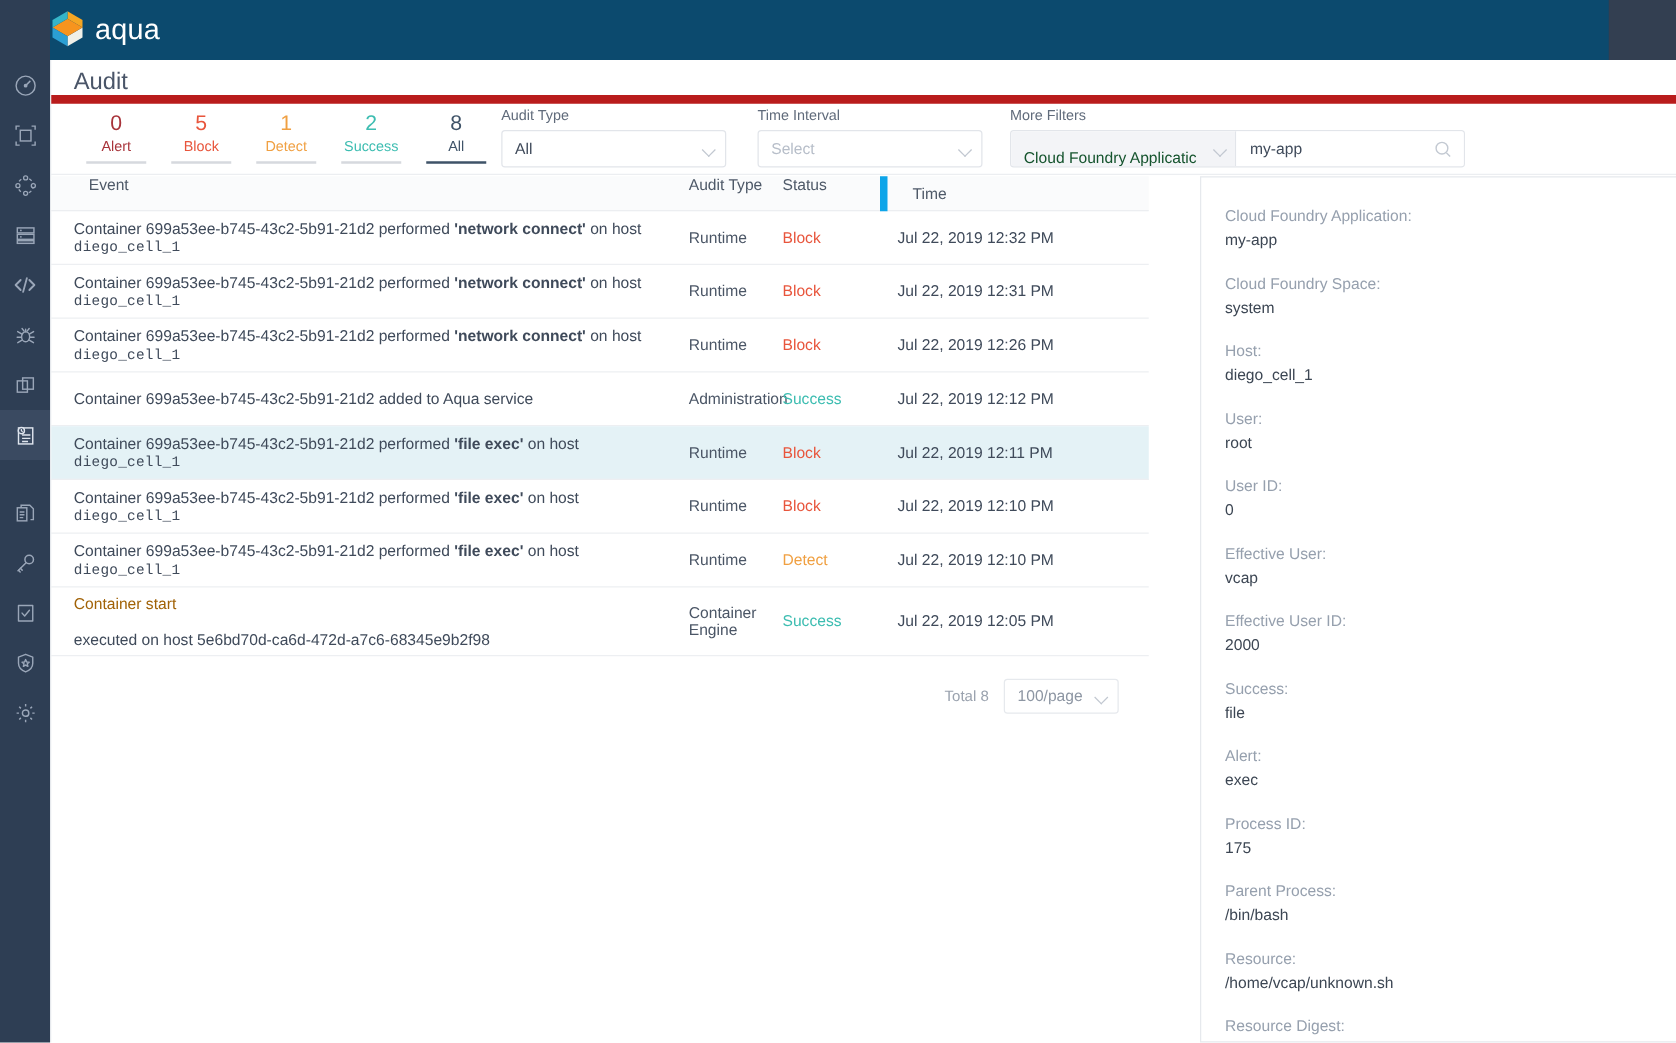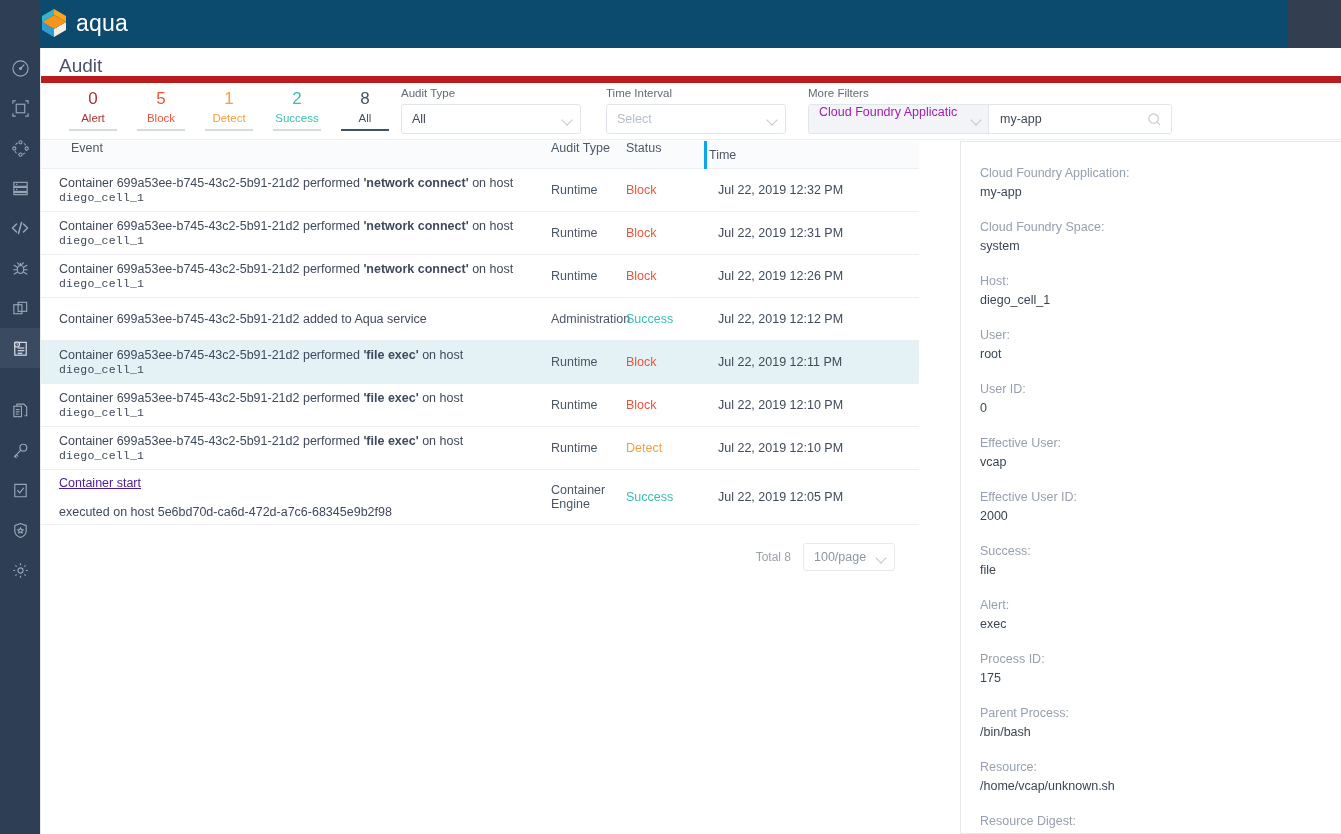--- a/index.html
+++ b/index.html
@@ -103,22 +103,22 @@
     position: absolute; right: 9px; top: 11px;
     width: 8px; height: 8px;
     border-left: 1px solid #c2c8d1; border-bottom: 1px solid #c2c8d1;
     transform: rotate(-45deg);
   }
   .combo {
     display: flex; border: 1px solid #e2e5ea; border-radius: 3px;
     overflow: hidden; height: 30px; background: #fff;
   }
   .combo-sel {
-    width: 180px; background: #f3f4f7; display: flex; align-items: flex-start;
-    padding: 0 22px 0 10px; font-size: 12.5px; color: #a21caf;
+    width: 180px; background: #f3f4f7; display: flex; align-items: flex-end;
+    padding: 0 22px 0 10px; font-size: 12.5px; color: #14532d;
     position: relative; cursor: pointer;
     border-right: 1px solid #e2e5ea;
     white-space: nowrap; overflow: hidden;
   }
   .combo-sel .chev { right: 8px; }
   .combo-input {
     width: 182px; display: flex; align-items: center; padding: 0 26px 0 11px;
     font-size: 12.5px; color: #3f4a5a; position: relative; background: #fff;
   }
   .search-ic { position: absolute; right: 9px; top: 7px; }
@@ -130,37 +130,37 @@
   }
   .thead {
     display: flex; height: 28px; align-items: flex-start;
     background: #fafbfc;
     border-bottom: 1px solid #eceef1;
     font-size: 12.5px; color: #4e5968;
   }
   .th-event { width: 510px; padding-left: 30px; }
   .th-type  { width: 75px; }
   .th-status{ width: 78px; }
-  .th-time  { width: 180px; padding-left: 2px; border-left: 3px solid #0ea5e9; height: 28px; line-height: 28px;}
+  .th-time  { width: 180px; padding-left: 20px; border-left: 6px solid #0ea5e9; height: 28px; line-height: 28px;}
   .trow {
     display: flex; align-items: center;
     min-height: 43px;
     border-bottom: 1px solid #edeff2;
     font-size: 12.5px; color: #3f4a5a;
     cursor: pointer;
   }
   .trow.selected { background: #e4f2f6; }
   .trow.tall { min-height: 55px; }
   .td-event { width: 510px; padding-left: 18px; }
   .td-type  { width: 75px; color: #4b5666; }
   .td-status{ width: 78px; font-weight: 400; }
   .td-time  { width: 180px; padding-left: 14px; color: #3f4a5a; }
   .mono { font-family: "Liberation Mono", monospace; font-size: 11.5px; letter-spacing: .2px;}
   .ev-strong { font-weight: bold; }
-  .ev-title-orange { color: #4c1d95; display: block; margin-bottom: 15px; text-decoration: underline; }
+  .ev-title-orange { color: #a16207; display: block; margin-bottom: 15px; }
   .ev-sub { display: block; }
 
   .pager {
     display: flex; align-items: center; justify-content: flex-end;
     gap: 12px; padding: 18px 24px 0 0; width: 878px;
     font-size: 12px; color: #9aa2ae;
   }
   .pagesel {
     border: 1px solid #e6e9ed; border-radius: 3px; height: 28px;
     width: 92px; display: flex; align-items: center; padding: 0 10px;

